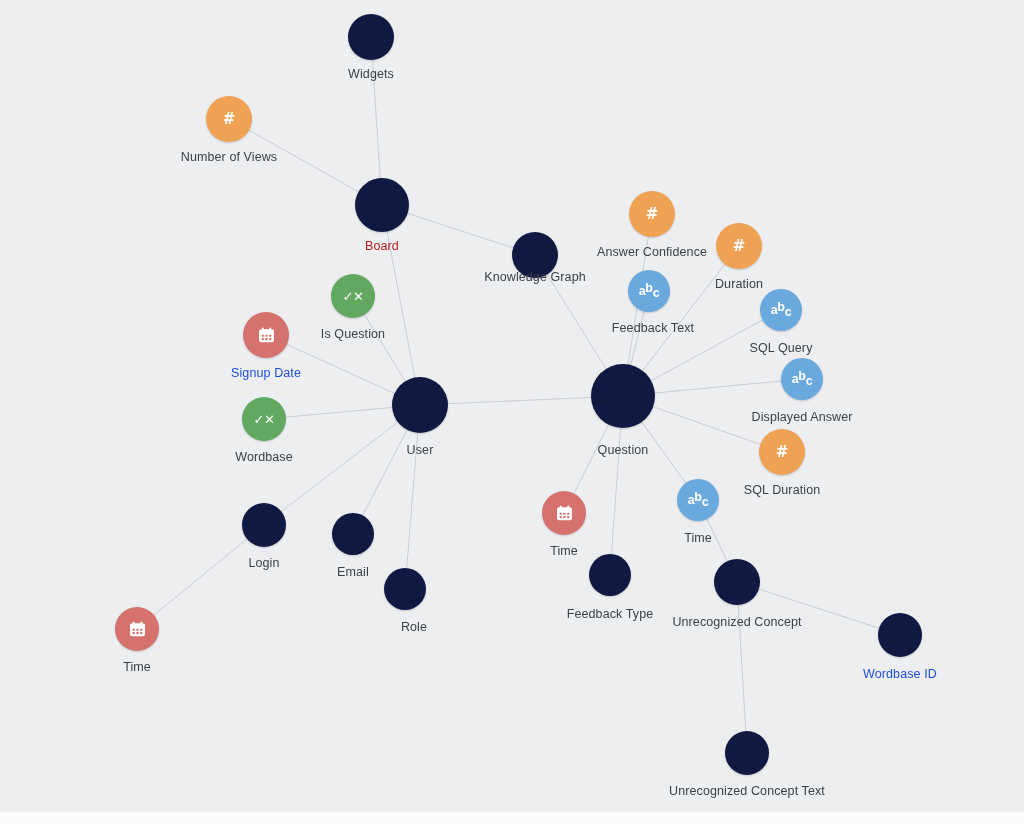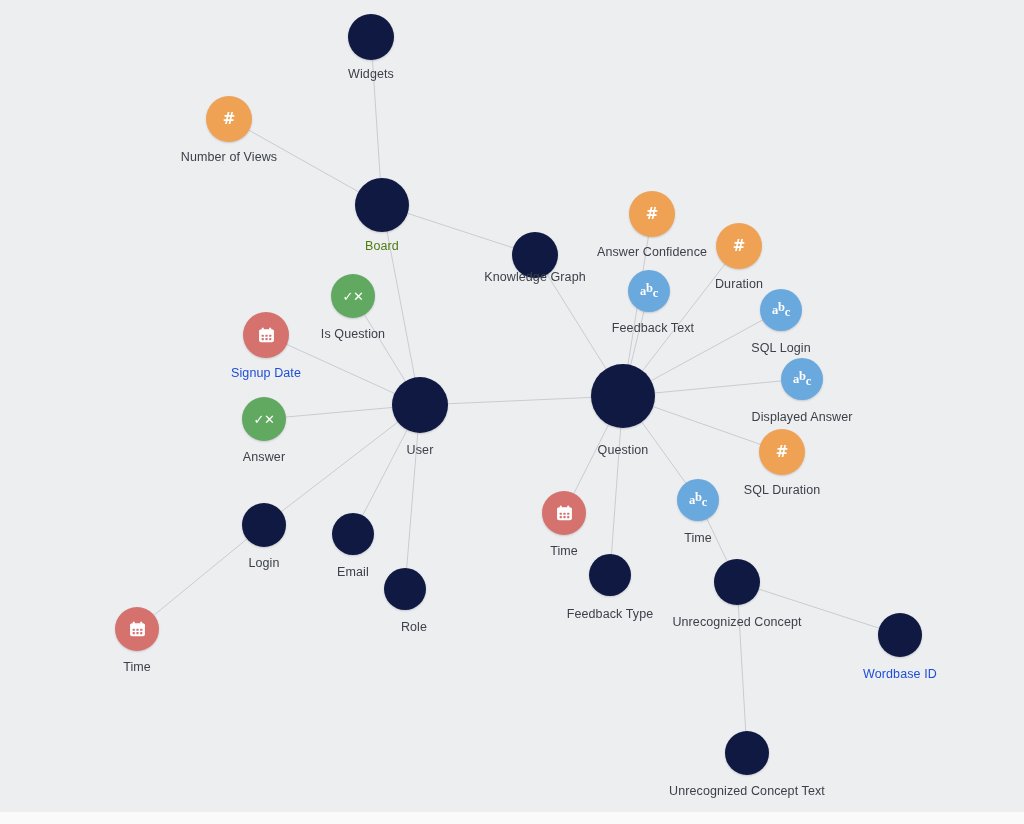--- a/index.html
+++ b/index.html
@@ -55,21 +55,21 @@
     font-weight: bold;
     user-select: none;
     line-height: 1;
   }
   .glyph-hash {
     font-size: 15px;
     font-family: "DejaVu Sans", sans-serif;
   }
   .glyph-abc {
     font-size: 12.5px;
-    font-family: Liberation Serif, serif;
+    font-family: Liberation Sans, sans-serif;
     letter-spacing: -0.3px;
   }
   .glyph-abc .up { vertical-align: 3px; font-size: 12.5px; }
   .glyph-abc .dn { vertical-align: -2px; font-size: 12.5px; }
   .glyph-bool {
     font-size: 13px;
     font-family: "DejaVu Sans", sans-serif;
     letter-spacing: -0.5px;
   }
   .glyph-cal {
@@ -111,39 +111,39 @@
         <line x1="738.2843554269297" y1="603.9624778004968" x2="745.7740243652036" y2="732.0358166449803" stroke="#c9ccd1" stroke-width="1"></line>
       </svg>
     <div id="node-layer">
         <div class="node" style="left: 371px; top: 37px; width: 46px; height: 46px; background: rgb(15, 25, 65);"></div>
         <div class="node-label" style="left: 371px; top: 67px; color: rgb(60, 64, 73);">Widgets</div>
         <div class="node" style="left: 229px; top: 119px; width: 46px; height: 46px; background: rgb(240, 162, 84);">
           <span class="glyph glyph-hash">#</span>
         </div>
         <div class="node-label" style="left: 229px; top: 150px; color: rgb(60, 64, 73);">Number of Views</div>
         <div class="node" style="left: 382px; top: 205px; width: 54px; height: 54px; background: rgb(15, 25, 65);"></div>
-        <div class="node-label" style="left: 382px; top: 239px; color: #4d7c0f;">Board</div>
+        <div class="node-label" style="left: 382px; top: 239px; color: #b91c1c;">Board</div>
         <div class="node" style="left: 535px; top: 255px; width: 46px; height: 46px; background: rgb(15, 25, 65);"></div>
         <div class="node-label" style="left: 535px; top: 270px; color: rgb(60, 64, 73);">Knowledge Graph</div>
         <div class="node" style="left: 652px; top: 214px; width: 46px; height: 46px; background: rgb(240, 162, 84);">
           <span class="glyph glyph-hash">#</span>
         </div>
         <div class="node-label" style="left: 652px; top: 245px; color: rgb(60, 64, 73);">Answer Confidence</div>
         <div class="node" style="left: 739px; top: 246px; width: 46px; height: 46px; background: rgb(240, 162, 84);">
           <span class="glyph glyph-hash">#</span>
         </div>
         <div class="node-label" style="left: 739px; top: 277px; color: rgb(60, 64, 73);">Duration</div>
         <div class="node" style="left: 649px; top: 291px; width: 42px; height: 42px; background: rgb(106, 169, 222);">
           <span class="glyph glyph-abc">a<span class="up">b</span><span class="dn">c</span></span>
         </div>
         <div class="node-label" style="left: 649px; top: 321px; color: rgb(60, 64, 73); padding-left: 8px;">Feedback Text</div>
         <div class="node" style="left: 781px; top: 310px; width: 42px; height: 42px; background: rgb(106, 169, 222);">
           <span class="glyph glyph-abc">a<span class="up">b</span><span class="dn">c</span></span>
         </div>
-        <div class="node-label" style="left: 781px; top: 341px; color: rgb(60, 64, 73);">SQL Login</div>
+        <div class="node-label" style="left: 781px; top: 341px; color: rgb(60, 64, 73);">SQL Query</div>
         <div class="node" style="left: 353px; top: 296px; width: 44px; height: 44px; background: rgb(97, 168, 96);">
           <span class="glyph glyph-bool">✓✕</span>
         </div>
         <div class="node-label" style="left: 353px; top: 327px; color: rgb(60, 64, 73);">Is Question</div>
         <div class="node" style="left: 266px; top: 335px; width: 46px; height: 46px; background: rgb(213, 114, 110);">
           <span class="glyph" style="color:#d5726e">
             <svg class="glyph-cal" viewBox="0 0 20 19" xmlns="http://www.w3.org/2000/svg" fill="none">
               <rect x="1.2" y="3" width="17.6" height="15" rx="2.4" fill="#ffffff"></rect>
               <rect x="1.2" y="3" width="17.6" height="4.2" rx="2.2" fill="#ffffff"></rect>
               <rect x="4.6" y="0.6" width="2" height="4" rx="1" fill="#ffffff"></rect>
@@ -156,21 +156,21 @@
                 <rect x="8.7" y="13.2" width="2.6" height="2.5" rx="0.5"></rect>
                 <rect x="13.1" y="13.2" width="2.6" height="2.5" rx="0.5"></rect>
               </g>
             </svg>
           </span>
         </div>
         <div class="node-label" style="left: 266px; top: 366px; color: #1d4ed8;">Signup Date</div>
         <div class="node" style="left: 264px; top: 419px; width: 44px; height: 44px; background: rgb(97, 168, 96);">
           <span class="glyph glyph-bool">✓✕</span>
         </div>
-        <div class="node-label" style="left: 264px; top: 450px; color: rgb(60, 64, 73);">Answer</div>
+        <div class="node-label" style="left: 264px; top: 450px; color: rgb(60, 64, 73);">Wordbase</div>
         <div class="node" style="left: 420px; top: 405px; width: 56px; height: 56px; background: rgb(15, 25, 65);"></div>
         <div class="node-label" style="left: 420px; top: 443px; color: rgb(60, 64, 73); text-align: right;">User</div>
         <div class="node" style="left: 623px; top: 396px; width: 64px; height: 64px; background: rgb(15, 25, 65);"></div>
         <div class="node-label" style="left: 623px; top: 443px; color: rgb(60, 64, 73);">Question</div>
         <div class="node" style="left: 802px; top: 379px; width: 42px; height: 42px; background: rgb(106, 169, 222);">
           <span class="glyph glyph-abc">a<span class="up">b</span><span class="dn">c</span></span>
         </div>
         <div class="node-label" style="left: 802px; top: 410px; color: rgb(60, 64, 73);">Displayed Answer</div>
         <div class="node" style="left: 782px; top: 452px; width: 46px; height: 46px; background: rgb(240, 162, 84);">
           <span class="glyph glyph-hash">#</span>

